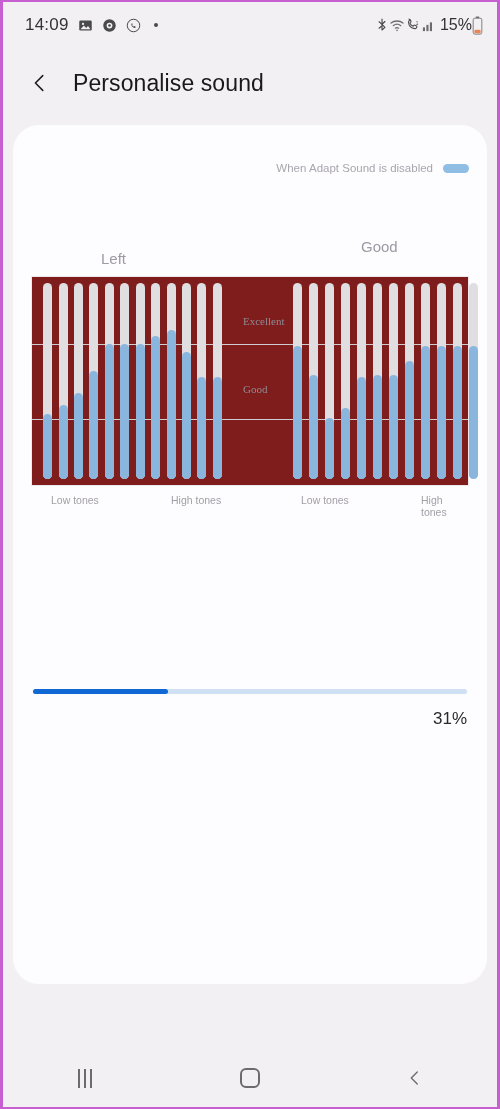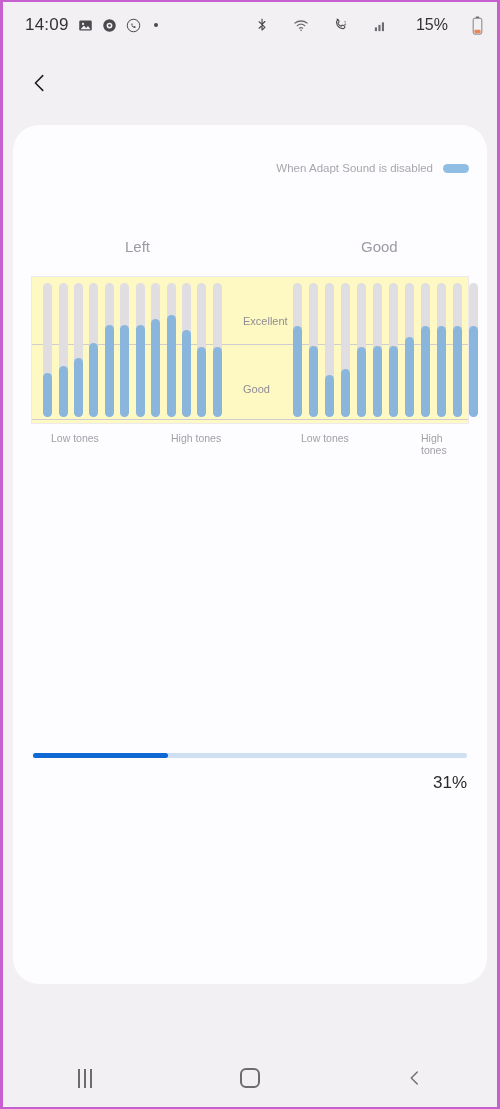--- a/index.html
+++ b/index.html
@@ -20,21 +20,21 @@
   }
 
   
   .statusbar {
     position: absolute; top: 0; left: 0; right: 0; height: 46px;
     display: flex; align-items: center; justify-content: space-between;
     padding: 0 14px 0 22px;
     color: #3b3b3f;
   }
   .sb-left { display: flex; align-items: center; gap: 9px; }
-  .sb-right { display: flex; align-items: center; gap: 24px; }
+  .sb-right { display: flex; align-items: center; gap: 0; }
   .sb-time { font-size: 17px; letter-spacing: .2px; color: #333336; }
   .sb-ico { display: inline-flex; align-items: center; justify-content: center; }
   .sb-dot { width: 4px; height: 4px; border-radius: 50%; background: #4a4a4e; display:inline-block; margin-left:4px;}
   .batt-text { font-size: 16px; color: #333336; margin-left: 4px; }
 
   
   .appbar {
     position: absolute; top: 46px; left: 0; right: 0; height: 70px;
     display: flex; align-items: center; padding-left: 26px; gap: 22px;
   }
@@ -57,29 +57,30 @@
   }
   .adapt-label { font-size: 11.5px; color: #a9a6ae; }
   .adapt-toggle {
     width: 26px; height: 9px; border-radius: 5px; background: #8fbde4;
   }
 
   
   .charts-wrap { position: absolute; top: 113px; left: 0; right: 0; }
   .chan-labels { position: relative; height: 30px; }
   .chan-label { position: absolute; font-size: 15px; color: #9d9aa3; }
-  .chan-left { left: 112px; }
+  .chan-left { left: 88px; margin-top: 12px; }
   .chan-right { left: 348px; }
 
   .chartbox {
     position: relative;
     margin: 8px 18px 0 18px;
-    height: 148px;
+    height: 210px;
     border: 1px solid #eceaee;
-    background: #fef9c3;
+    background: #7f1d1d;
+    font-family: Liberation Serif, serif;
   }
   .gridline { position: absolute; left: 0; right: 0; height: 1px; background: #cfcdd2; }
   .gridline.g1 { top: 67px; }
   .gridline.g2 { top: 142px; }
 
   .panel { position: absolute; top: 0; bottom: 0; }
   .panel.left  { left: 8px;  width: 185px; }
   .panel.right { left: 257px; width: 192px; }
 
   .bar { position: absolute; bottom: 6px; top: 6px; width: 9px; }
@@ -97,21 +98,21 @@
   .qual-good { top: 106px; }
 
   .tone-row { position: relative; margin: 8px 18px 0 18px; height: 20px; }
   .tone-label { position: absolute; font-size: 10.5px; color: #a3a0a8; top: 0; }
   .tl-1 { left: 20px; }
   .tl-2 { left: 140px; }
   .tl-3 { left: 270px; }
   .tl-4 { left: 390px; }
 
   
-  .progress-wrap { position: absolute; left: 20px; right: 20px; top: 628px; }
+  .progress-wrap { position: absolute; left: 20px; right: 20px; top: 564px; }
   .progress-track { height: 5px; border-radius: 3px; background: #cfe0f2; width: 100%; }
   .progress-fill { height: 5px; border-radius: 3px; background: #1068d4; }
   .progress-pct {
     position: absolute; right: 0; top: 20px;
     font-size: 17px; color: #2a2a2e; font-weight: 500;
   }
   .question {
     position: absolute; left: 0; right: 0; top: 645px;
     text-align: center; font-size: 19px; color: #3c3c41;
   }
@@ -205,20 +206,21 @@
       </span>
     </div>
   </div>
 
   <div class="appbar">
     <span class="back-chevron">
       <svg width="22" height="22" viewBox="0 0 24 24">
           <path d="M15 4L7 12l8 8" fill="none" stroke="#1f1f22" stroke-width="1.7" stroke-linecap="round" stroke-linejoin="round"></path>
         </svg>
     </span>
+    <span class="appbar-title">Personalise sound</span>
   </div>
 
   <div class="card">
 
     <div class="adapt-row">
       <span class="adapt-label">When Adapt Sound is disabled</span>
       <span class="adapt-toggle"></span>
     </div>
 
     <div class="charts-wrap">

